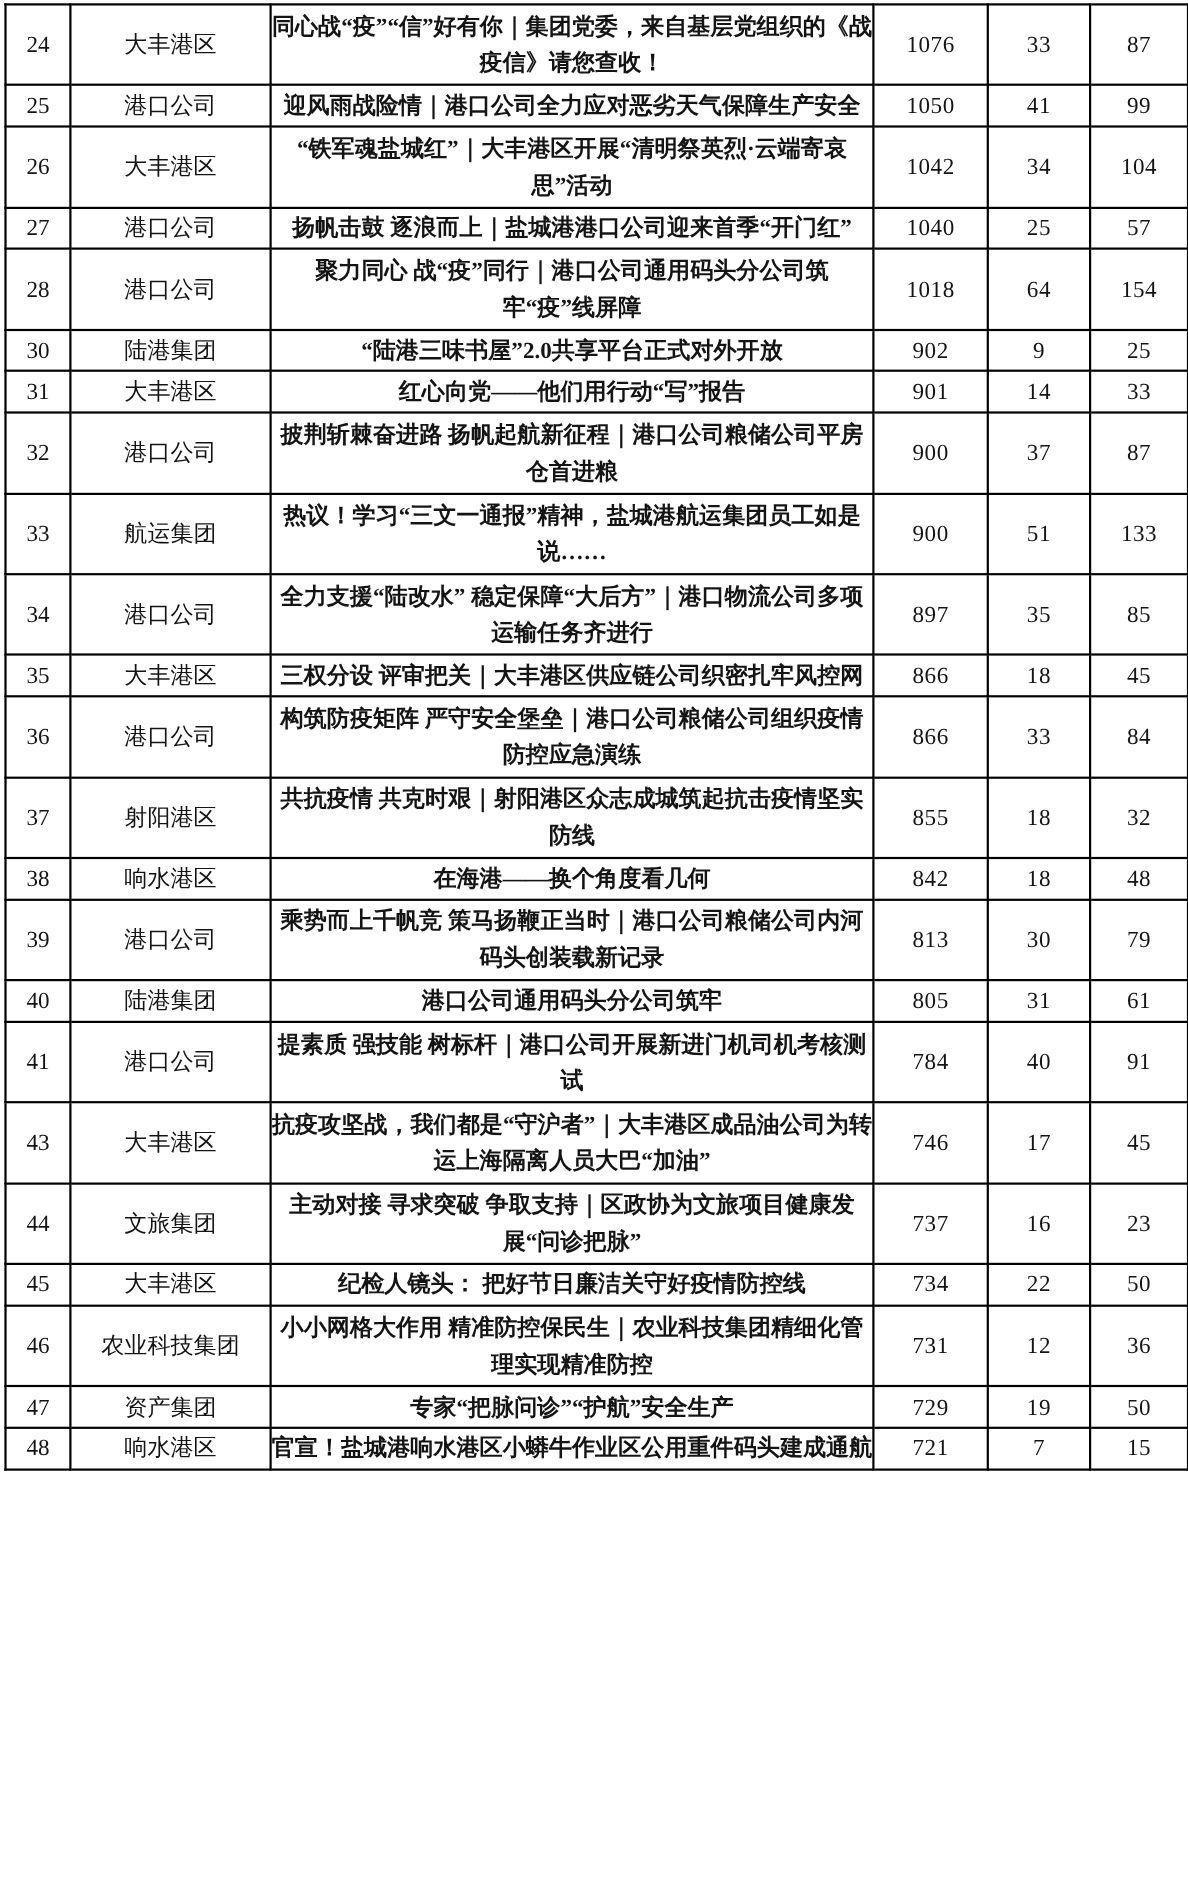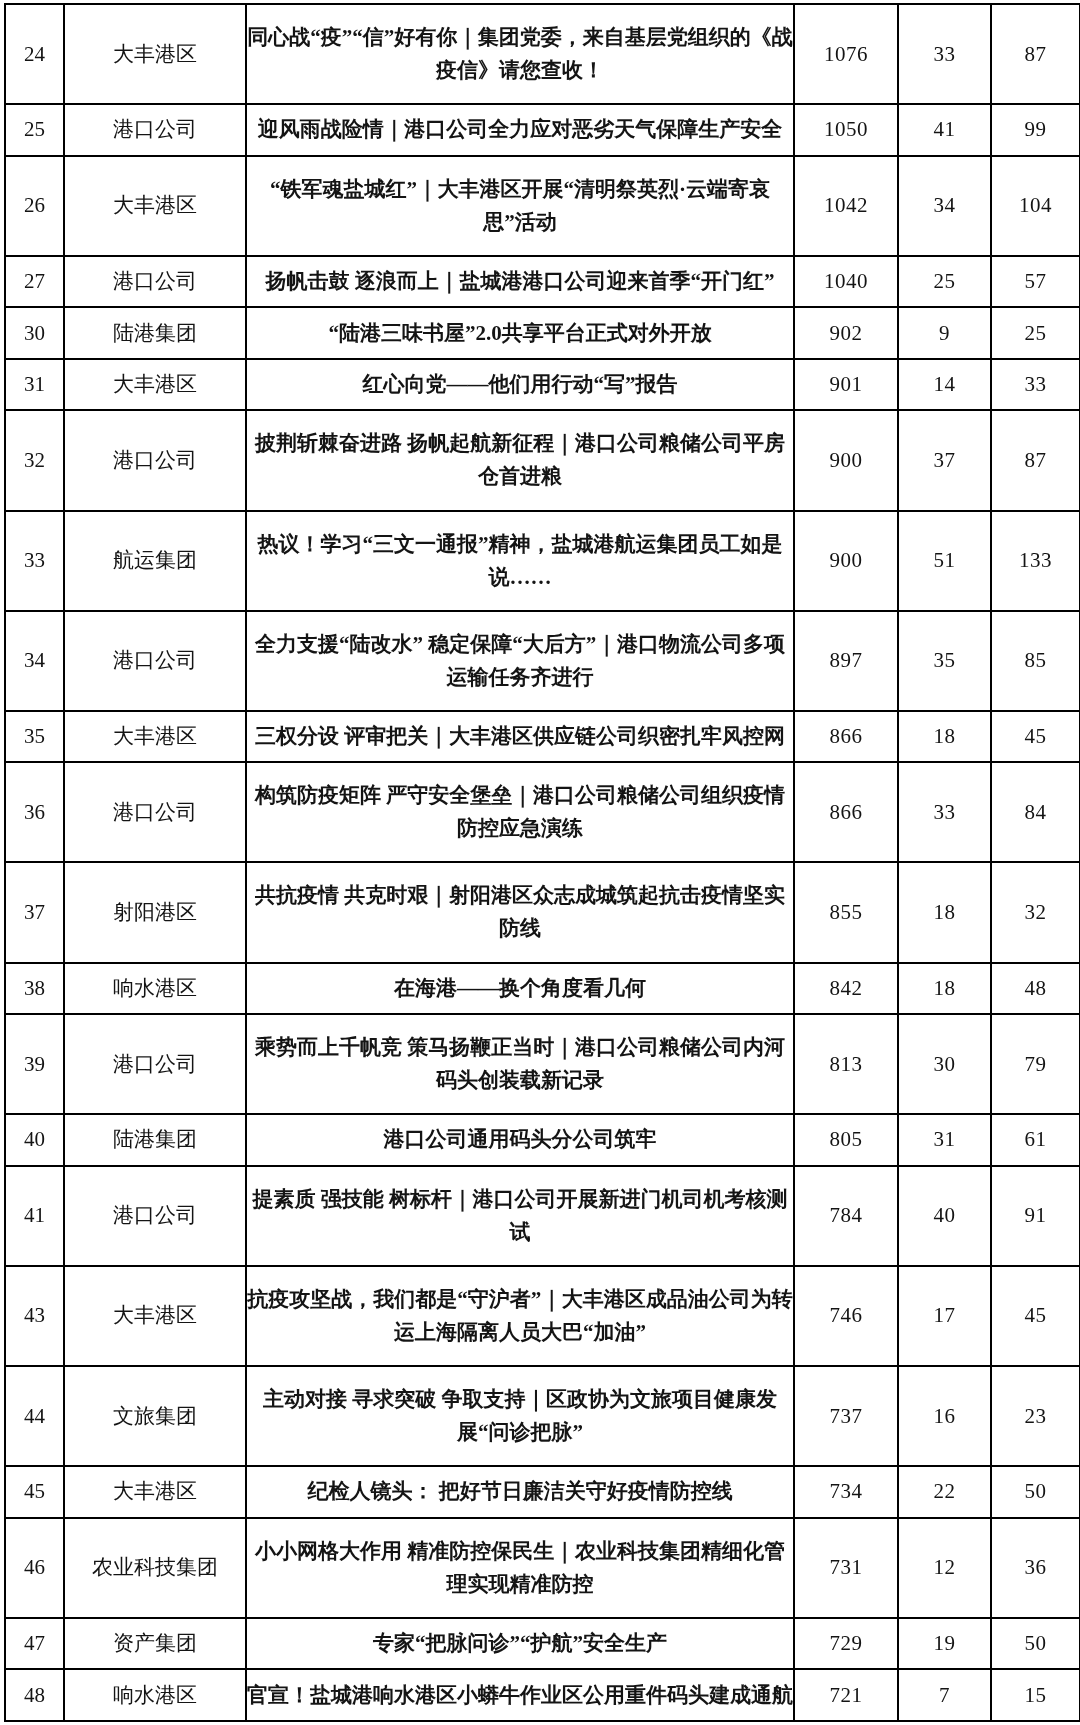--- a/index.html
+++ b/index.html
@@ -13,21 +13,21 @@
     overflow: hidden;
     position: relative;
     font-family: "Liberation Serif", "DejaVu Serif", serif;
     color: #141414;
   }
   .table-wrap {
     position: absolute;
     left: 4px;
     top: 3px;
     width: 1075px;
-    height: 1719px;
+    height: 1334px;
   }
   table.rank-table {
     border-collapse: collapse;
     table-layout: fixed;
     width: 100%;
     height: 100%;
   }
   table.rank-table td {
     border: 2px solid #000000;
     text-align: center;
@@ -82,20 +82,28 @@
   </tr>
         <tr>
     <td class="cell-no">27</td>
     <td class="cell-unit">港口公司</td>
     <td class="cell-title">扬帆击鼓 逐浪而上｜盐城港港口公司迎来首季“开门红”</td>
     <td class="cell-num">1040</td>
     <td class="cell-num">25</td>
     <td class="cell-num">57</td>
   </tr>
         <tr>
+    <td class="cell-no">28</td>
+    <td class="cell-unit">港口公司</td>
+    <td class="cell-title">聚力同心 战“疫”同行｜港口公司通用码头分公司筑牢“疫”线屏障</td>
+    <td class="cell-num">1018</td>
+    <td class="cell-num">64</td>
+    <td class="cell-num">154</td>
+  </tr>
+        <tr>
     <td class="cell-no">30</td>
     <td class="cell-unit">陆港集团</td>
     <td class="cell-title">“陆港三味书屋”2.0共享平台正式对外开放</td>
     <td class="cell-num">902</td>
     <td class="cell-num">9</td>
     <td class="cell-num">25</td>
   </tr>
         <tr>
     <td class="cell-no">31</td>
     <td class="cell-unit">大丰港区</td>

